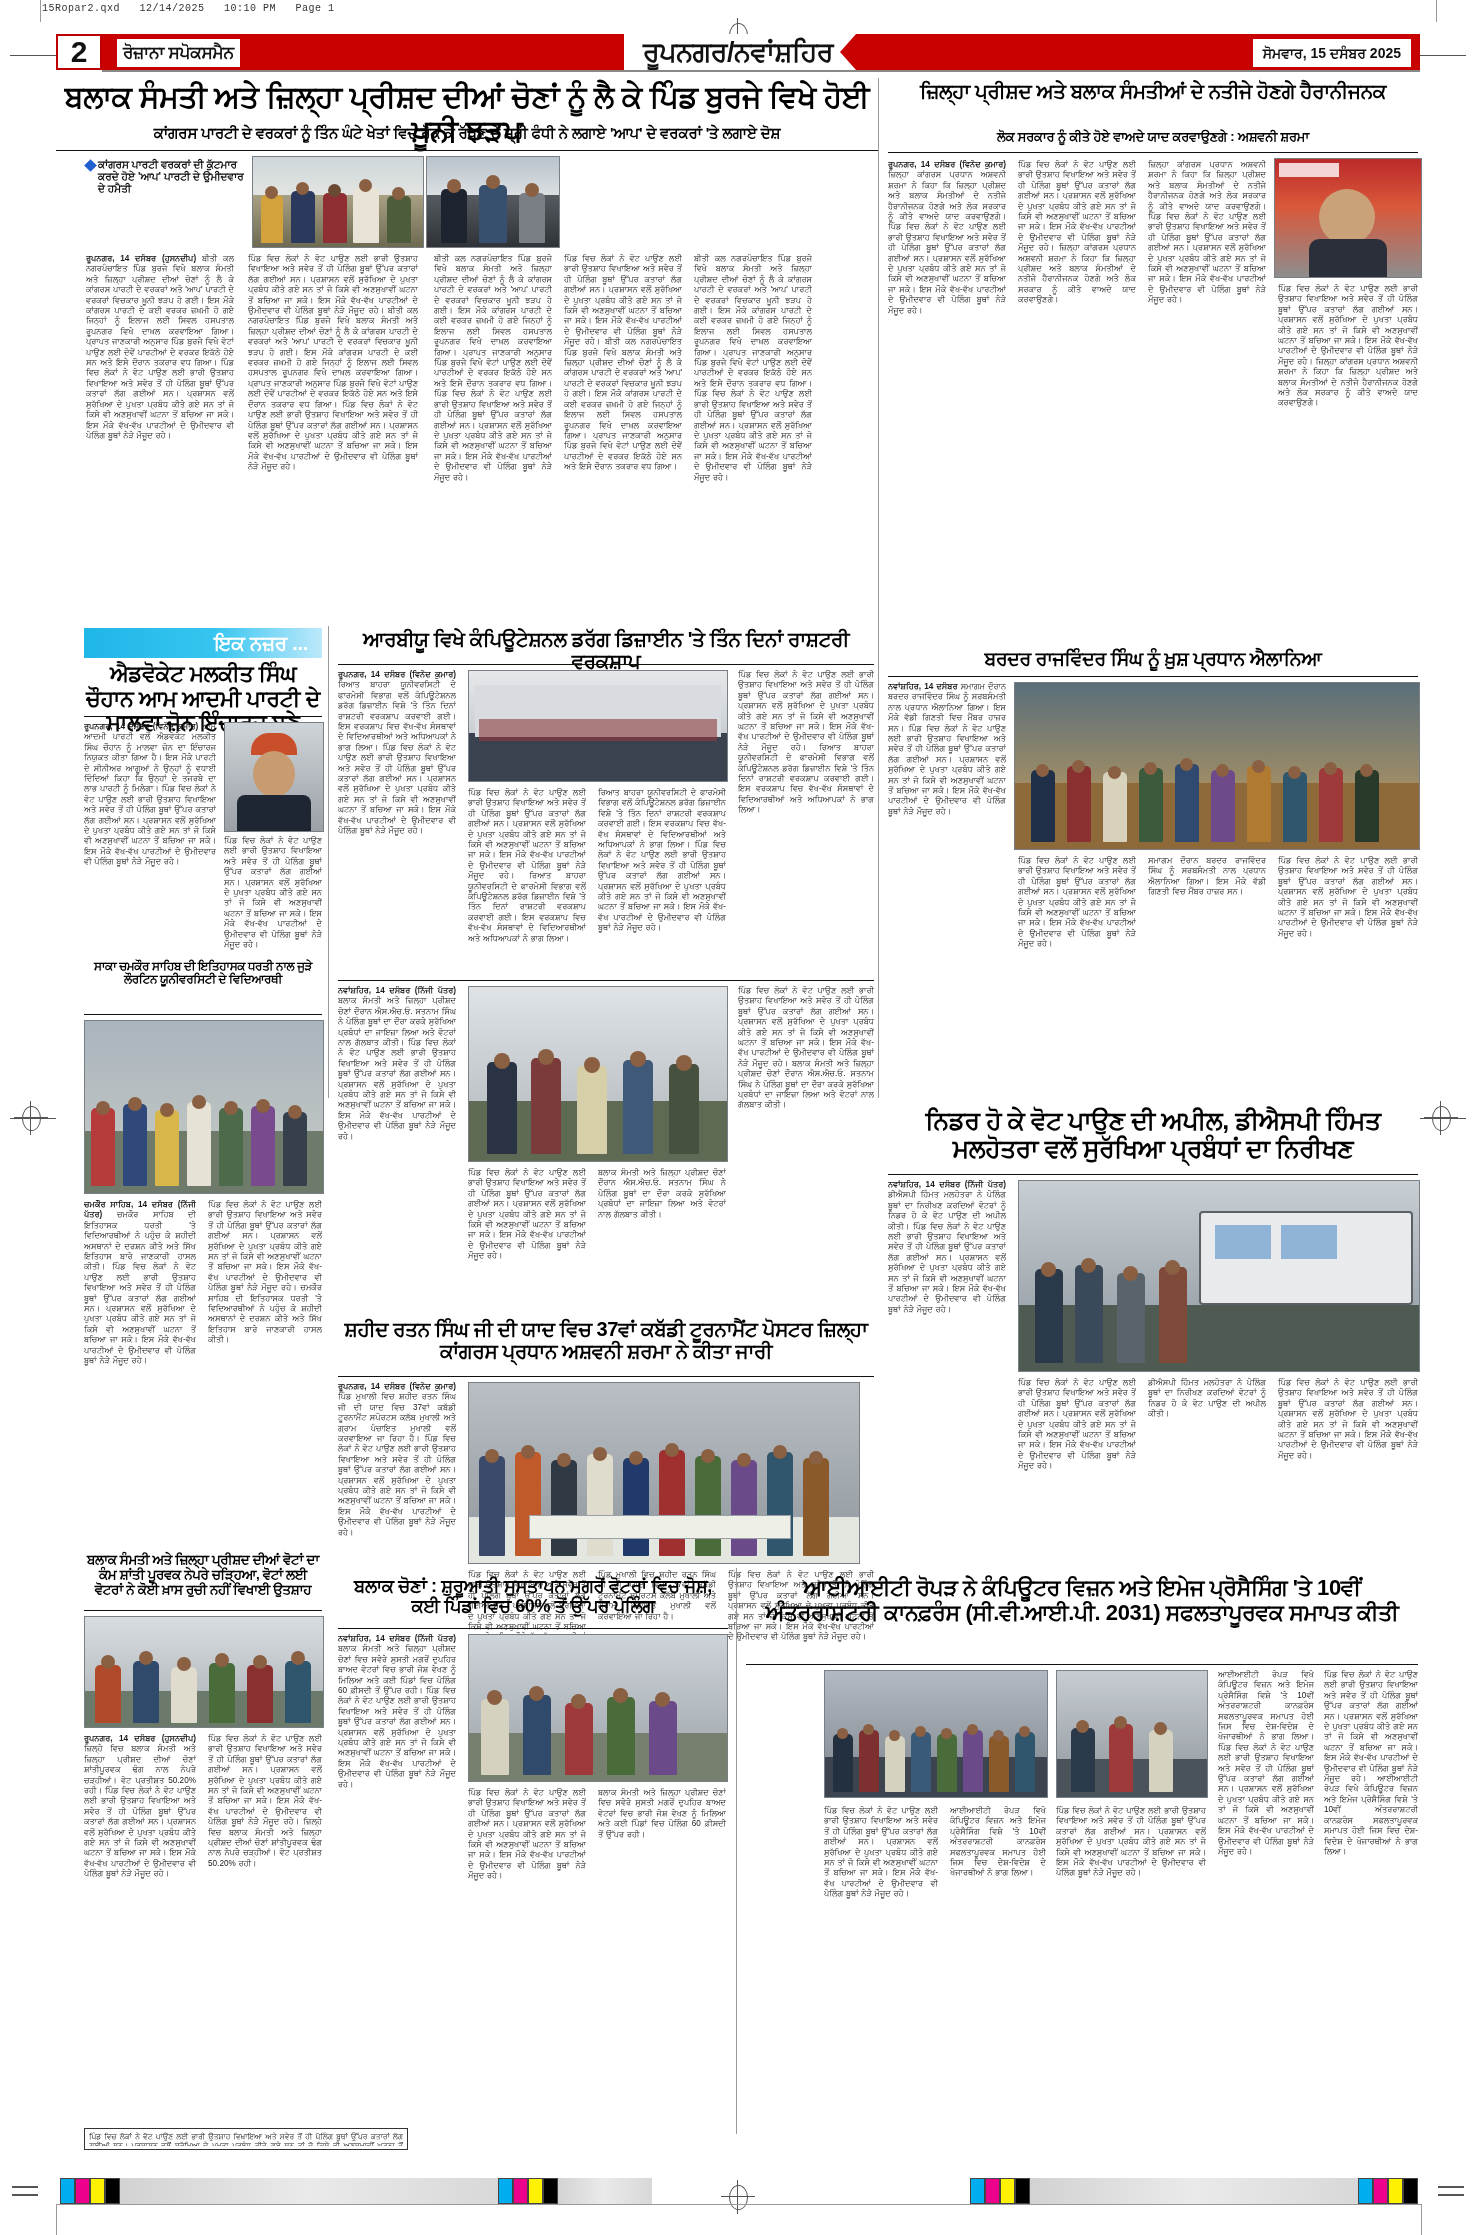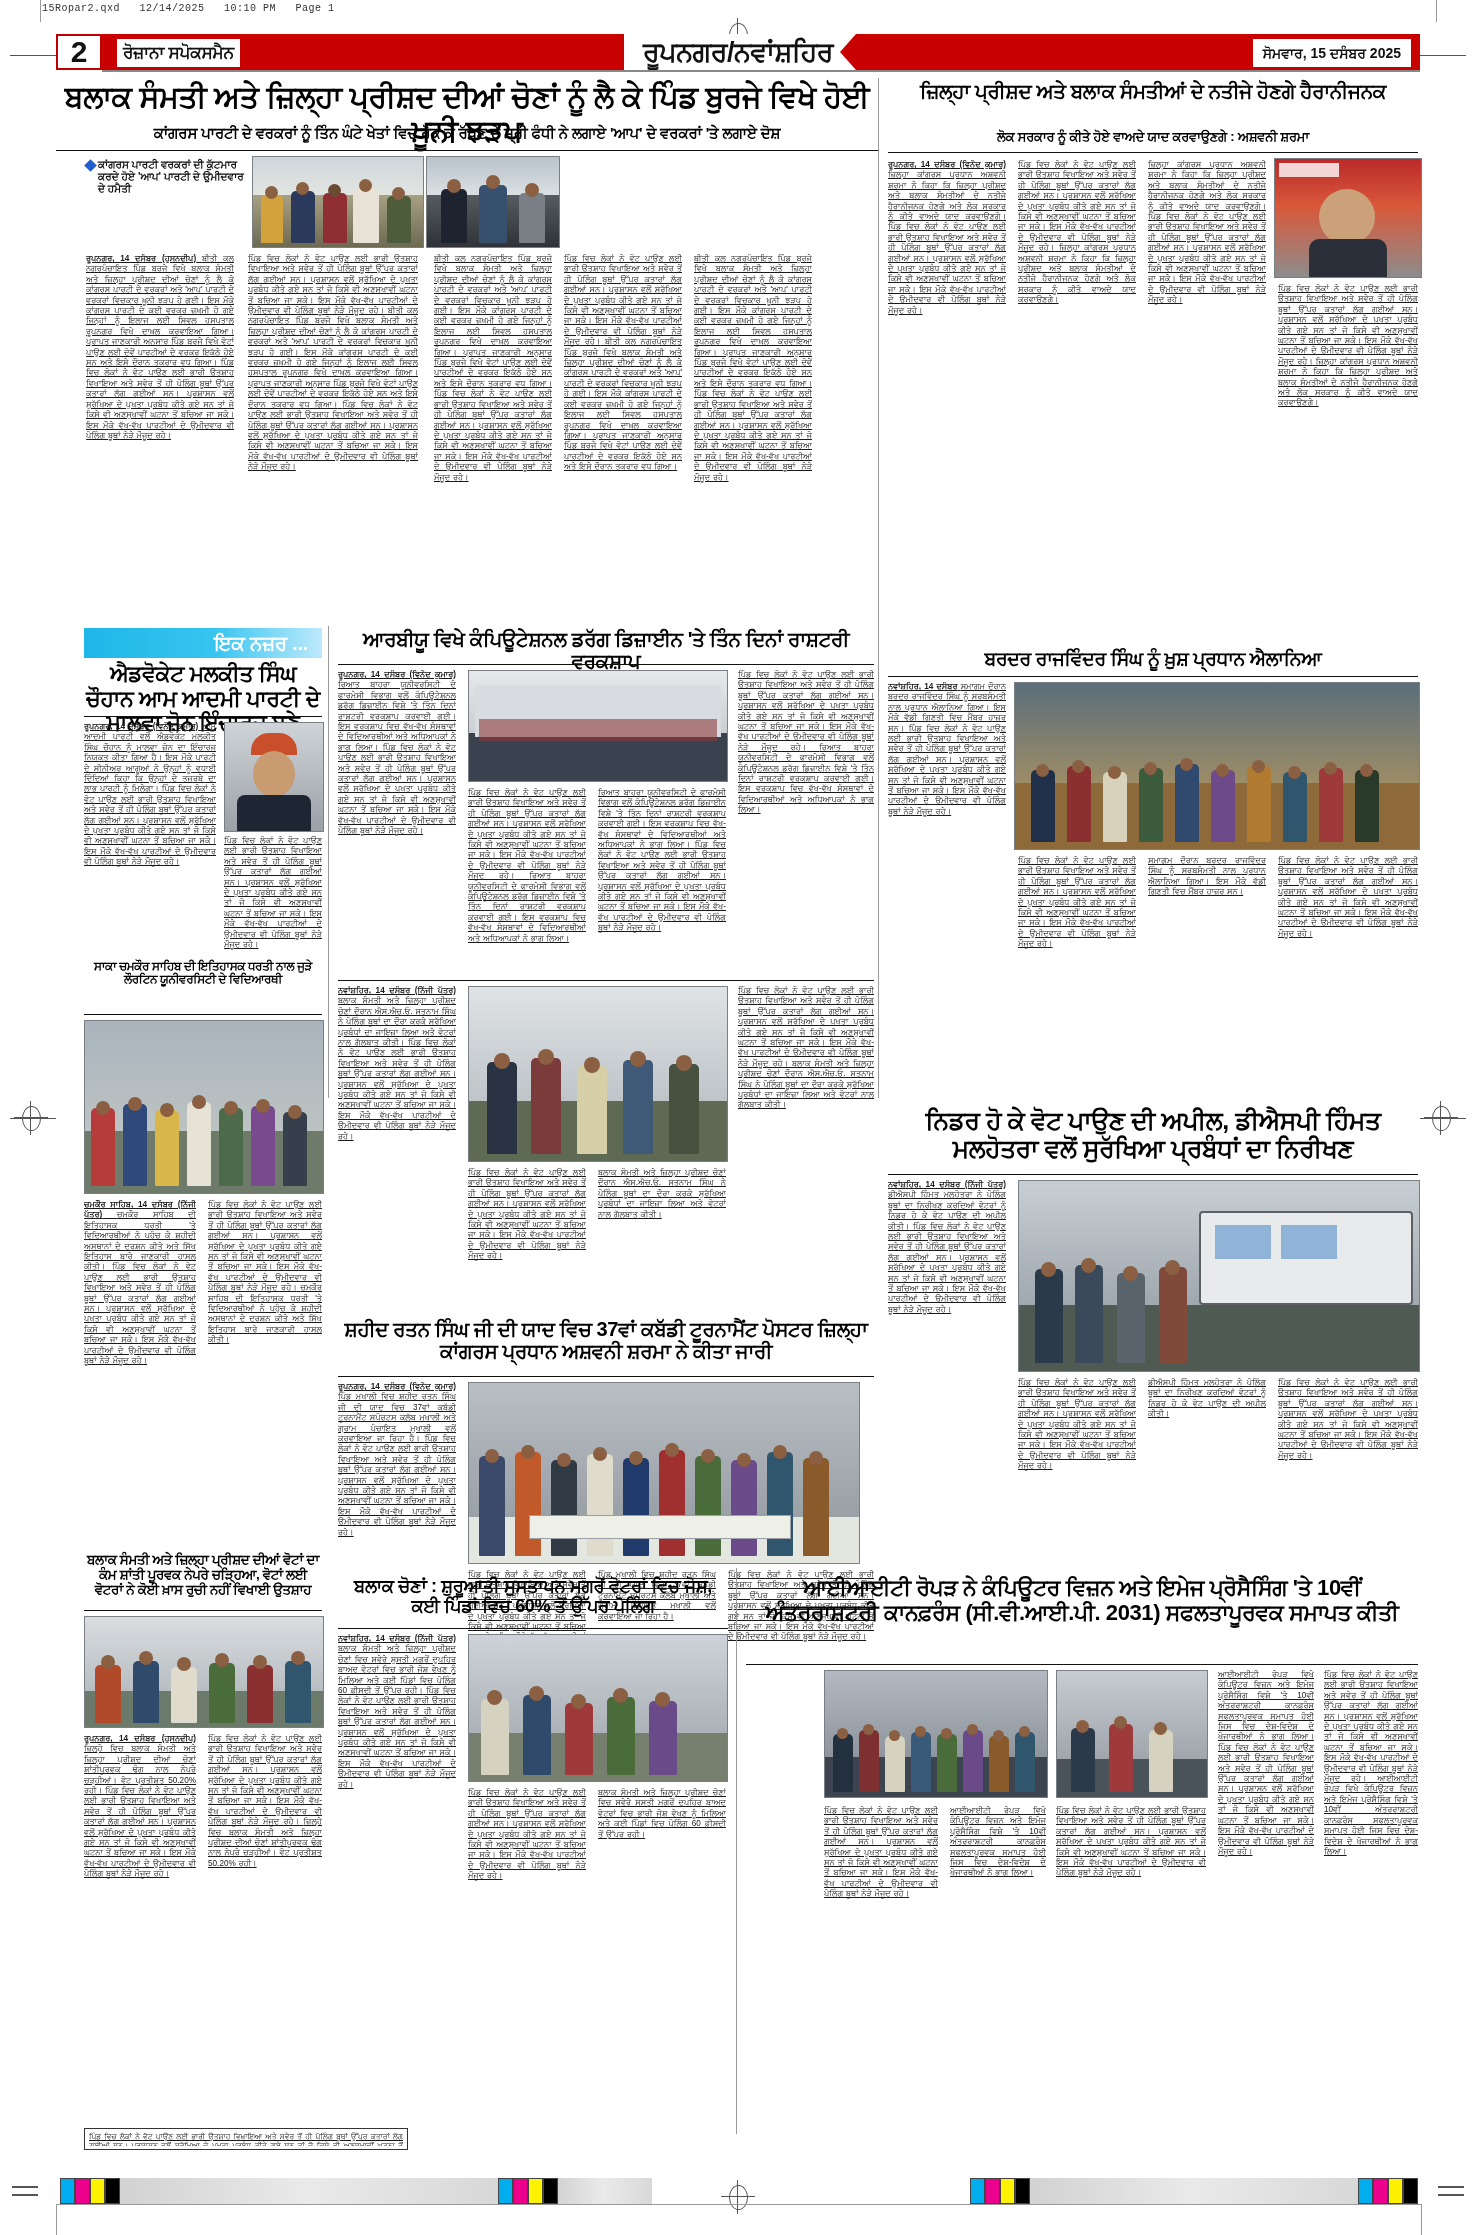--- a/index.html
+++ b/index.html
@@ -35,21 +35,21 @@
   .mh-underline{position:absolute;left:46px;top:42px;width:1318px;height:2px;background:#888;}
 
   
   .hl{font-weight:bold;color:#000;line-height:1.12;text-align:center;letter-spacing:-.4px;}
   .sub{font-weight:bold;color:#000;line-height:1.15;text-align:center;letter-spacing:-.2px;}
   .vrule{position:absolute;width:1px;background:#9a9a9a;}
   .hrule{position:absolute;height:1px;background:#111;}
 
   
   .col{position:absolute;font-size:8.2px;line-height:10.4px;color:#1a1a1a;text-align:justify;overflow:hidden;
-       font-family:"Liberation Sans",sans-serif;word-spacing:.5px;text-decoration:underline;}
+       font-family:"Liberation Sans",sans-serif;word-spacing:.5px;}
   .dl{font-weight:bold;}
 
   
   .photo{position:absolute;overflow:hidden;background:#c8cdd2;border:1px solid #7a7f85;}
   .photo .sky{position:absolute;left:0;top:0;right:0;height:45%;}
   .photo .grd{position:absolute;left:0;bottom:0;right:0;height:58%;}
   .ppl{position:absolute;bottom:4%;border-radius:5px 5px 1px 1px;}
   .head{position:absolute;border-radius:50%;background:#8a5f42;}
 
   .bluebar{position:absolute;background:linear-gradient(90deg,#1fb6e8,#37c5f0 55%,#bde9fb);display:flex;align-items:center;justify-content:flex-end;}

